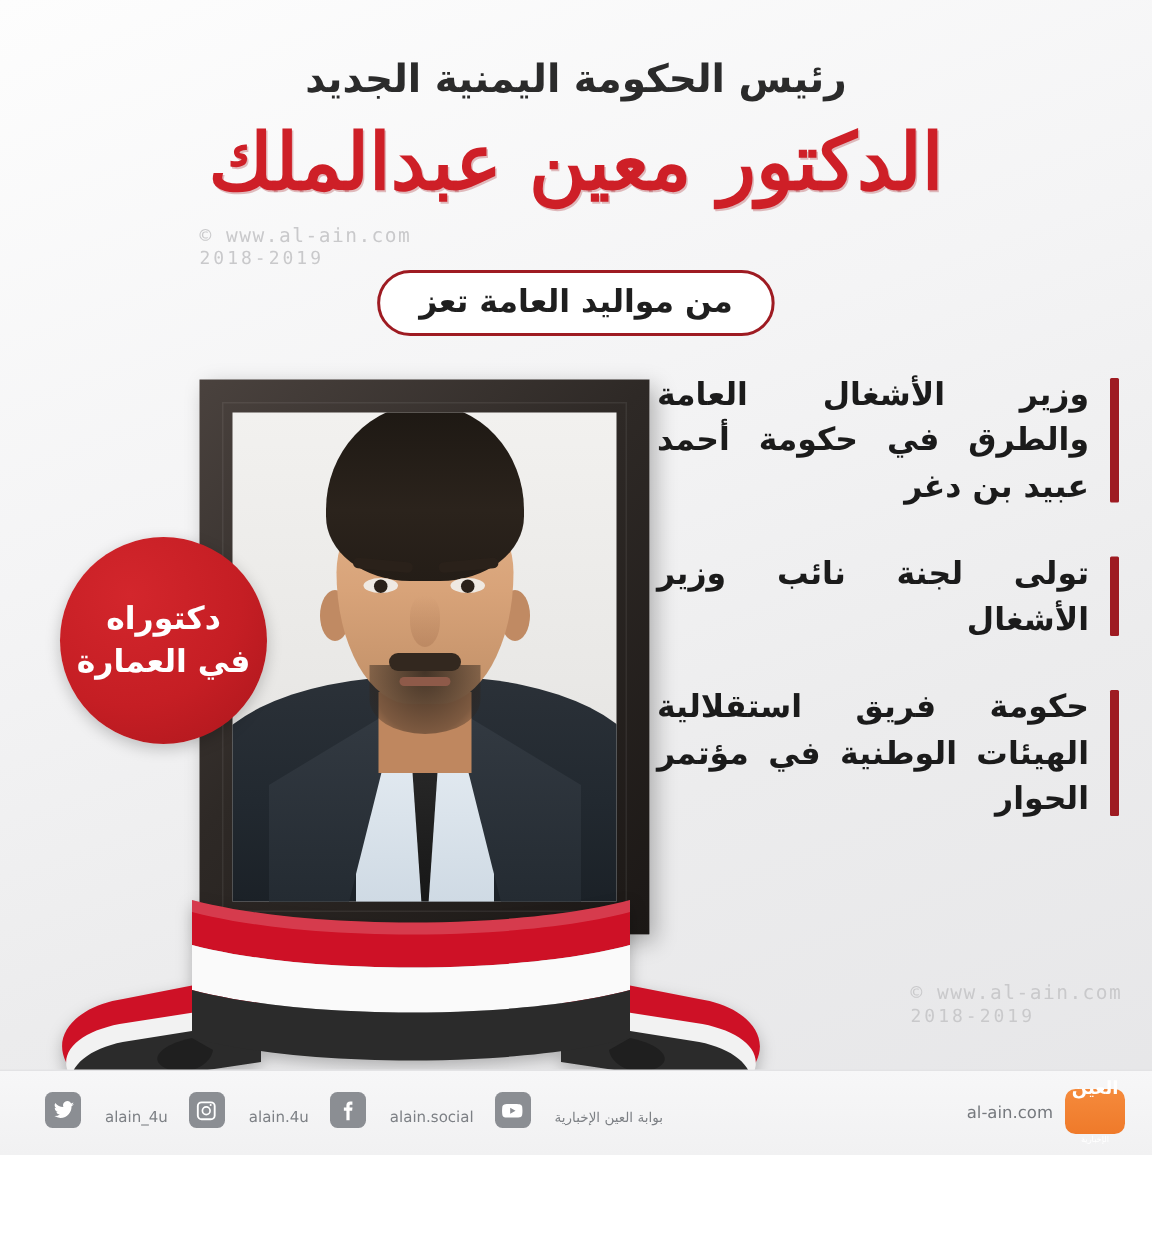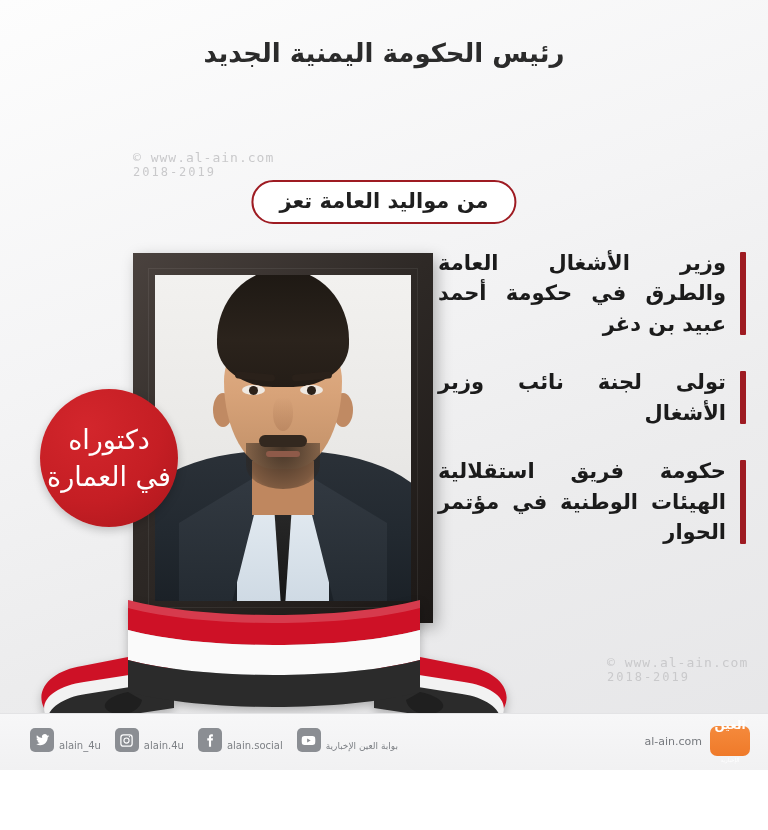--- a/index.html
+++ b/index.html
@@ -98,45 +98,45 @@
     clip-path:polygon(50% 0,100% 26%,100% 100%,0 100%,0 26%);}
   .p-tie{position:absolute;left:50%;bottom:0;transform:translateX(-50%);
     width:30px;height:104px;background:linear-gradient(180deg,#2a2a2a 0%,#171717 100%);
     clip-path:polygon(34% 0,66% 0,78% 16%,58% 100%,42% 100%,22% 16%);}
   .p-lapel-l,.p-lapel-r{position:absolute;bottom:0;width:86px;height:130px;
     background:linear-gradient(180deg,#333a42 0%,#242b32 100%);}
   .p-lapel-l{left:calc(50% - 104px);clip-path:polygon(100% 0,62% 100%,0 100%,0 40%);}
   .p-lapel-r{left:calc(50% + 18px);clip-path:polygon(0 0,38% 100%,100% 100%,100% 40%);}
 
   
-  .circle{position:absolute;left:40px;top:389px;width:138px;height:138px;border-radius:50%;
+  .circle{position:absolute;left:40px;top:358px;width:138px;height:138px;border-radius:50%;
     background:radial-gradient(circle at 34% 28%,#d3262c 0%,#c51e24 55%,#ab161c 100%);
     box-shadow:0 3px 10px rgba(0,0,0,.22);
     display:flex;flex-direction:column;align-items:center;justify-content:center;
-    color:#fff;font-weight:normal;font-size:27px;line-height:1.38;text-align:center;}
+    color:#fff;font-weight:bold;font-size:21px;line-height:1.38;text-align:center;}
 
   
   .bullets{position:absolute;right:22px;top:248px;width:308px;}
   .bullet{position:relative;padding-right:20px;margin-bottom:28px;}
   .bullet .bar{position:absolute;right:0;top:4px;bottom:4px;width:6px;
     background:#9e1b22;border-radius:1px;}
   .bullet .txt{font-size:21px;line-height:1.45;font-weight:600;color:#1b1b1b;
     text-align:justify;text-align-last:right;}
 
   
   .ribbon{position:absolute;left:24px;top:588px;width:500px;height:150px;}
   .ribbon svg{display:block;width:100%;height:100%;
     filter:drop-shadow(0 4px 5px rgba(0,0,0,.25));}
 
   
   .footer{position:absolute;left:0;right:0;bottom:0;height:56px;
     background:linear-gradient(180deg,#f7f7f8 0%,#f1f1f2 100%);
     border-top:1px solid #e3e3e5;direction:ltr;}
   .socials{position:absolute;left:30px;top:14px;display:flex;align-items:center;gap:14px;}
-  .soc{display:flex;align-items:flex-end;gap:5px;}
+  .soc{display:flex;align-items:flex-end;gap:16px;}
   .soc .ic{width:24px;height:24px;border-radius:5px;background:#8b8e93;
     display:flex;align-items:center;justify-content:center;color:#fff;}
   .soc .ic svg{width:15px;height:15px;fill:#fff;}
   .soc .hnd{font-size:10px;color:#7d8085;padding-bottom:1px;white-space:nowrap;}
   .soc .hnd.ar{direction:rtl;font-size:9px;}
   .brand{position:absolute;right:18px;top:12px;display:flex;align-items:center;gap:8px;}
   .brand .url{font-size:11px;color:#76797e;}
   .brand .logo{width:40px;height:30px;border-radius:7px;
     background:linear-gradient(180deg,#f58a3c 0%,#ef7a2a 100%);
     display:flex;flex-direction:column;align-items:center;justify-content:center;
@@ -148,20 +148,21 @@
 <body>
 
 <div class="canvas">
 
   <div class="swoosh sw1"></div>
   <div class="swoosh sw2"></div>
   <div class="swoosh sw3"></div>
   <div class="swoosh sw4"></div>
 
   <div class="kicker">رئيس الحكومة اليمنية الجديد</div>
+  <div class="name">الدكتور معين عبدالملك</div>
 
   <div class="wm wm1">
     <div class="l1">© www.al-ain.com</div>
     <div class="l2">2018-2019</div>
   </div>
 
   <div class="pill">من مواليد العامة تعز</div>
 
   <div class="frame">
     <div class="photo">

